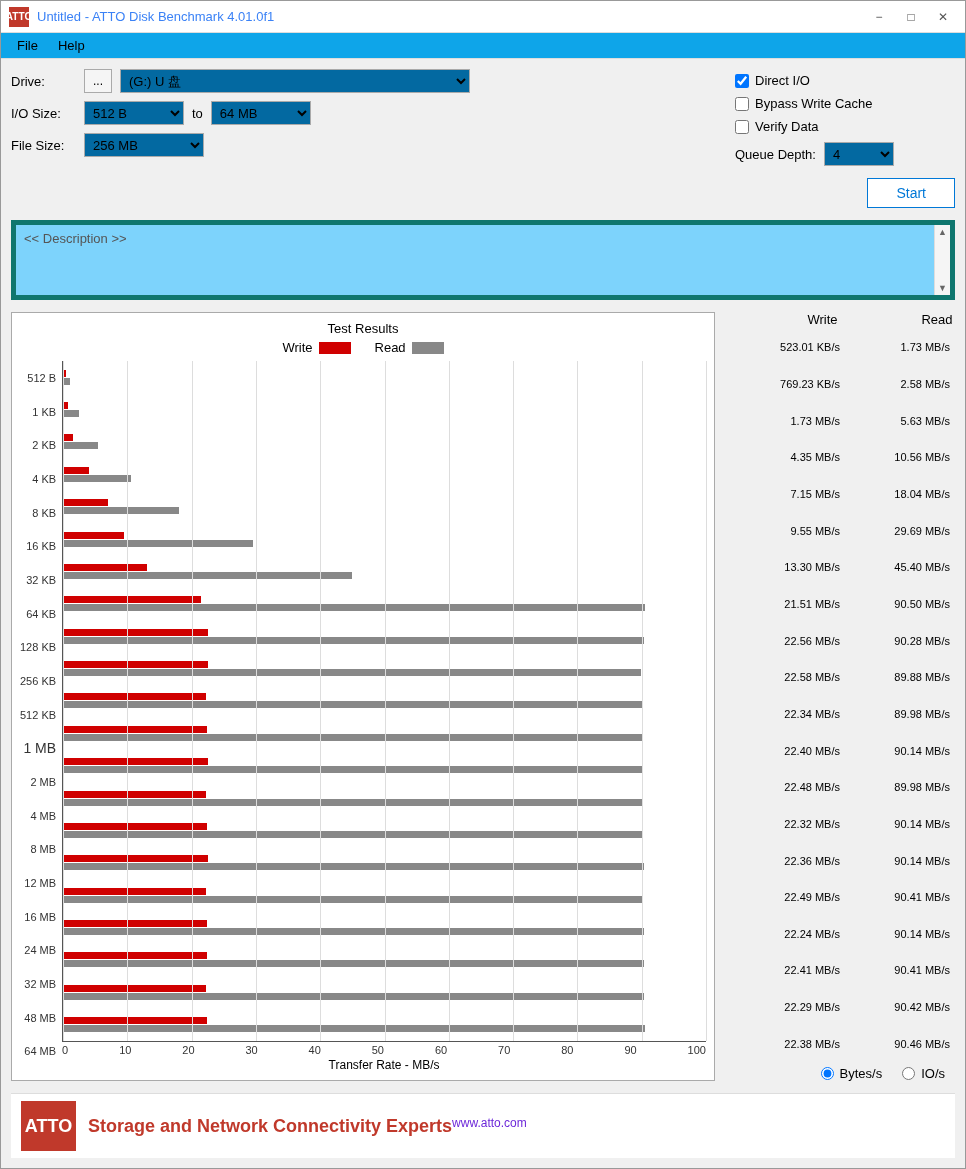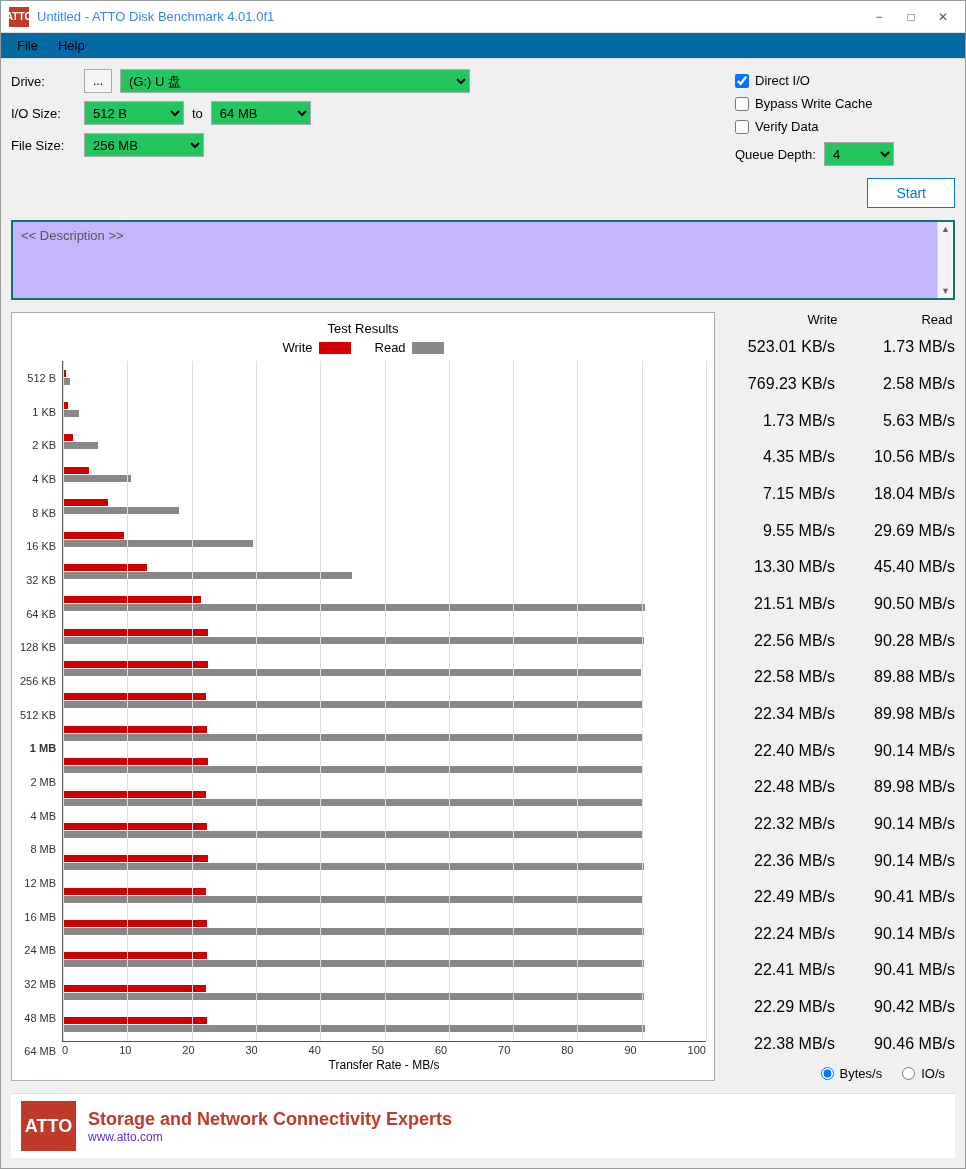--- a/index.html
+++ b/index.html
@@ -63,21 +63,21 @@
       display: flex;
       align-items: center;
       justify-content: center;
     }
     .menu-bar {
       height: 26px;
       display: flex;
       align-items: center;
       padding: 0 8px;
       gap: 4px;
-      background: #0369a1;
+      background: #0ea5e9;
       border-bottom: 1px solid #ddd;
     }
     .menu-item {
       padding: 2px 8px;
       cursor: pointer;
       font-size: 13px;
     }
     .content {
       flex: 1;
       display: flex;
@@ -107,21 +107,21 @@
       align-items: center;
       gap: 8px;
     }
     .form-label {
       width: 65px;
       font-size: 13px;
     }
     select {
       height: 24px;
       border: 1px solid #aaa;
-      background: #22c55e;
+      background: #0369a1;
       padding: 0 4px;
       font-size: 13px;
       cursor: pointer;
     }
     .drive-btn {
       height: 24px;
       padding: 0 8px;
       border: 1px solid #aaa;
       background: #f5f5f5;
       cursor: pointer;
@@ -163,22 +163,22 @@
       margin-top: 4px;
       padding: 6px 28px;
       border: 1px solid #0078d7;
       background: white;
       color: #0078d7;
       font-size: 14px;
       cursor: pointer;
       font-weight: 500;
     }
     .description-box {
-      border: 2px solid #0f766e;
-      background: #c4b5fd;
+      border: 5px solid #0f766e;
+      background: #7dd3fc;
       height: 80px;
       display: flex;
       position: relative;
       overflow: hidden;
     }
     .description-text {
       padding: 6px 8px;
       font-size: 13px;
       color: #555;
       flex: 1;
@@ -304,22 +304,22 @@
       font-size: 13px;
     }
     .results-rows {
       flex: 1;
       display: flex;
       flex-direction: column;
     }
     .result-row {
       flex: 1;
       display: flex;
-      justify-content: space-between;
-      font-size: 16px;
+      justify-content: center;
+      font-size: 11px;
       align-items: center;
     }
     .result-write {
       width: 110px;
       text-align: right;
     }
     .result-read {
       width: 110px;
       text-align: right;
     }
@@ -352,21 +352,21 @@
       align-items: center;
       justify-content: center;
       color: white;
       font-size: 18px;
       font-weight: bold;
       margin-right: 12px;
       flex-shrink: 0;
     }
     .banner-text {
       display: flex;
-      flex-direction: column;
+      flex-direction: row;
     }
     .banner-slogan {
       color: #c0392b;
       font-size: 18px;
       font-weight: bold;
     }
     .banner-url {
       color: #6d28d9;
       font-size: 12px;
     }
@@ -491,21 +491,21 @@
               <div class="y-label" style="flex: 1 1 0%; display: flex; align-items: center; justify-content: flex-end; font-size: 11px;">1 KB</div>
               <div class="y-label" style="flex: 1 1 0%; display: flex; align-items: center; justify-content: flex-end; font-size: 11px;">2 KB</div>
               <div class="y-label" style="flex: 1 1 0%; display: flex; align-items: center; justify-content: flex-end; font-size: 11px;">4 KB</div>
               <div class="y-label" style="flex: 1 1 0%; display: flex; align-items: center; justify-content: flex-end; font-size: 11px;">8 KB</div>
               <div class="y-label" style="flex: 1 1 0%; display: flex; align-items: center; justify-content: flex-end; font-size: 11px;">16 KB</div>
               <div class="y-label" style="flex: 1 1 0%; display: flex; align-items: center; justify-content: flex-end; font-size: 11px;">32 KB</div>
               <div class="y-label" style="flex: 1 1 0%; display: flex; align-items: center; justify-content: flex-end; font-size: 11px;">64 KB</div>
               <div class="y-label" style="flex: 1 1 0%; display: flex; align-items: center; justify-content: flex-end; font-size: 11px;">128 KB</div>
               <div class="y-label" style="flex: 1 1 0%; display: flex; align-items: center; justify-content: flex-end; font-size: 11px;">256 KB</div>
               <div class="y-label" style="flex: 1 1 0%; display: flex; align-items: center; justify-content: flex-end; font-size: 11px;">512 KB</div>
-              <div class="y-label" style="flex: 1 1 0%; display: flex; align-items: center; justify-content: flex-end; font-size: 11px; font-weight: bold;">1 MB</div>
+              <div class="y-label" style="flex: 1 1 0%; display: flex; align-items: center; justify-content: flex-end; font-size: 14px;">1 MB</div>
               <div class="y-label" style="flex: 1 1 0%; display: flex; align-items: center; justify-content: flex-end; font-size: 11px;">2 MB</div>
               <div class="y-label" style="flex: 1 1 0%; display: flex; align-items: center; justify-content: flex-end; font-size: 11px;">4 MB</div>
               <div class="y-label" style="flex: 1 1 0%; display: flex; align-items: center; justify-content: flex-end; font-size: 11px;">8 MB</div>
               <div class="y-label" style="flex: 1 1 0%; display: flex; align-items: center; justify-content: flex-end; font-size: 11px;">12 MB</div>
               <div class="y-label" style="flex: 1 1 0%; display: flex; align-items: center; justify-content: flex-end; font-size: 11px;">16 MB</div>
               <div class="y-label" style="flex: 1 1 0%; display: flex; align-items: center; justify-content: flex-end; font-size: 11px;">24 MB</div>
               <div class="y-label" style="flex: 1 1 0%; display: flex; align-items: center; justify-content: flex-end; font-size: 11px;">32 MB</div>
               <div class="y-label" style="flex: 1 1 0%; display: flex; align-items: center; justify-content: flex-end; font-size: 11px;">48 MB</div>
               <div class="y-label" style="flex: 1 1 0%; display: flex; align-items: center; justify-content: flex-end; font-size: 11px;">64 MB</div>
             </div>

